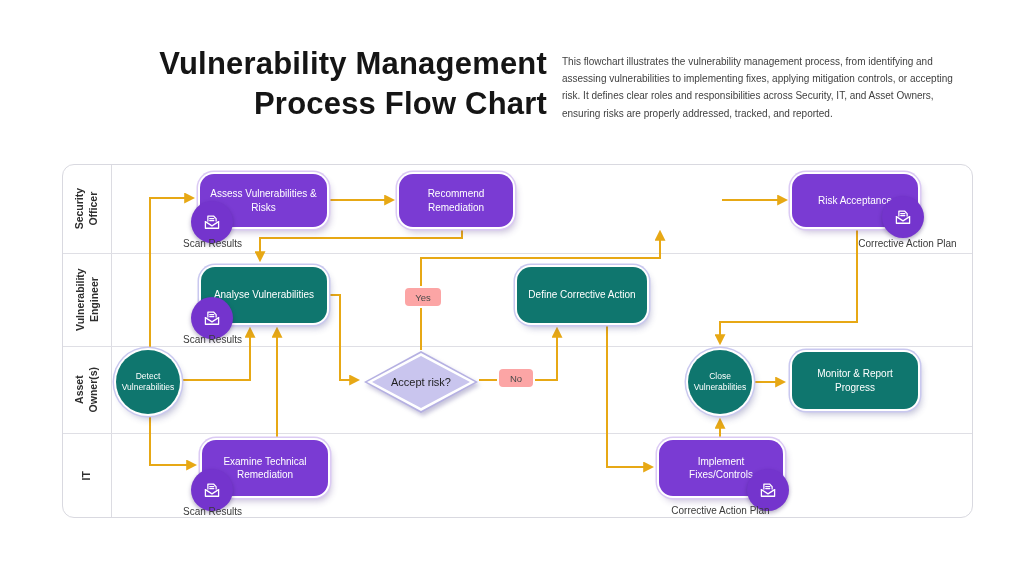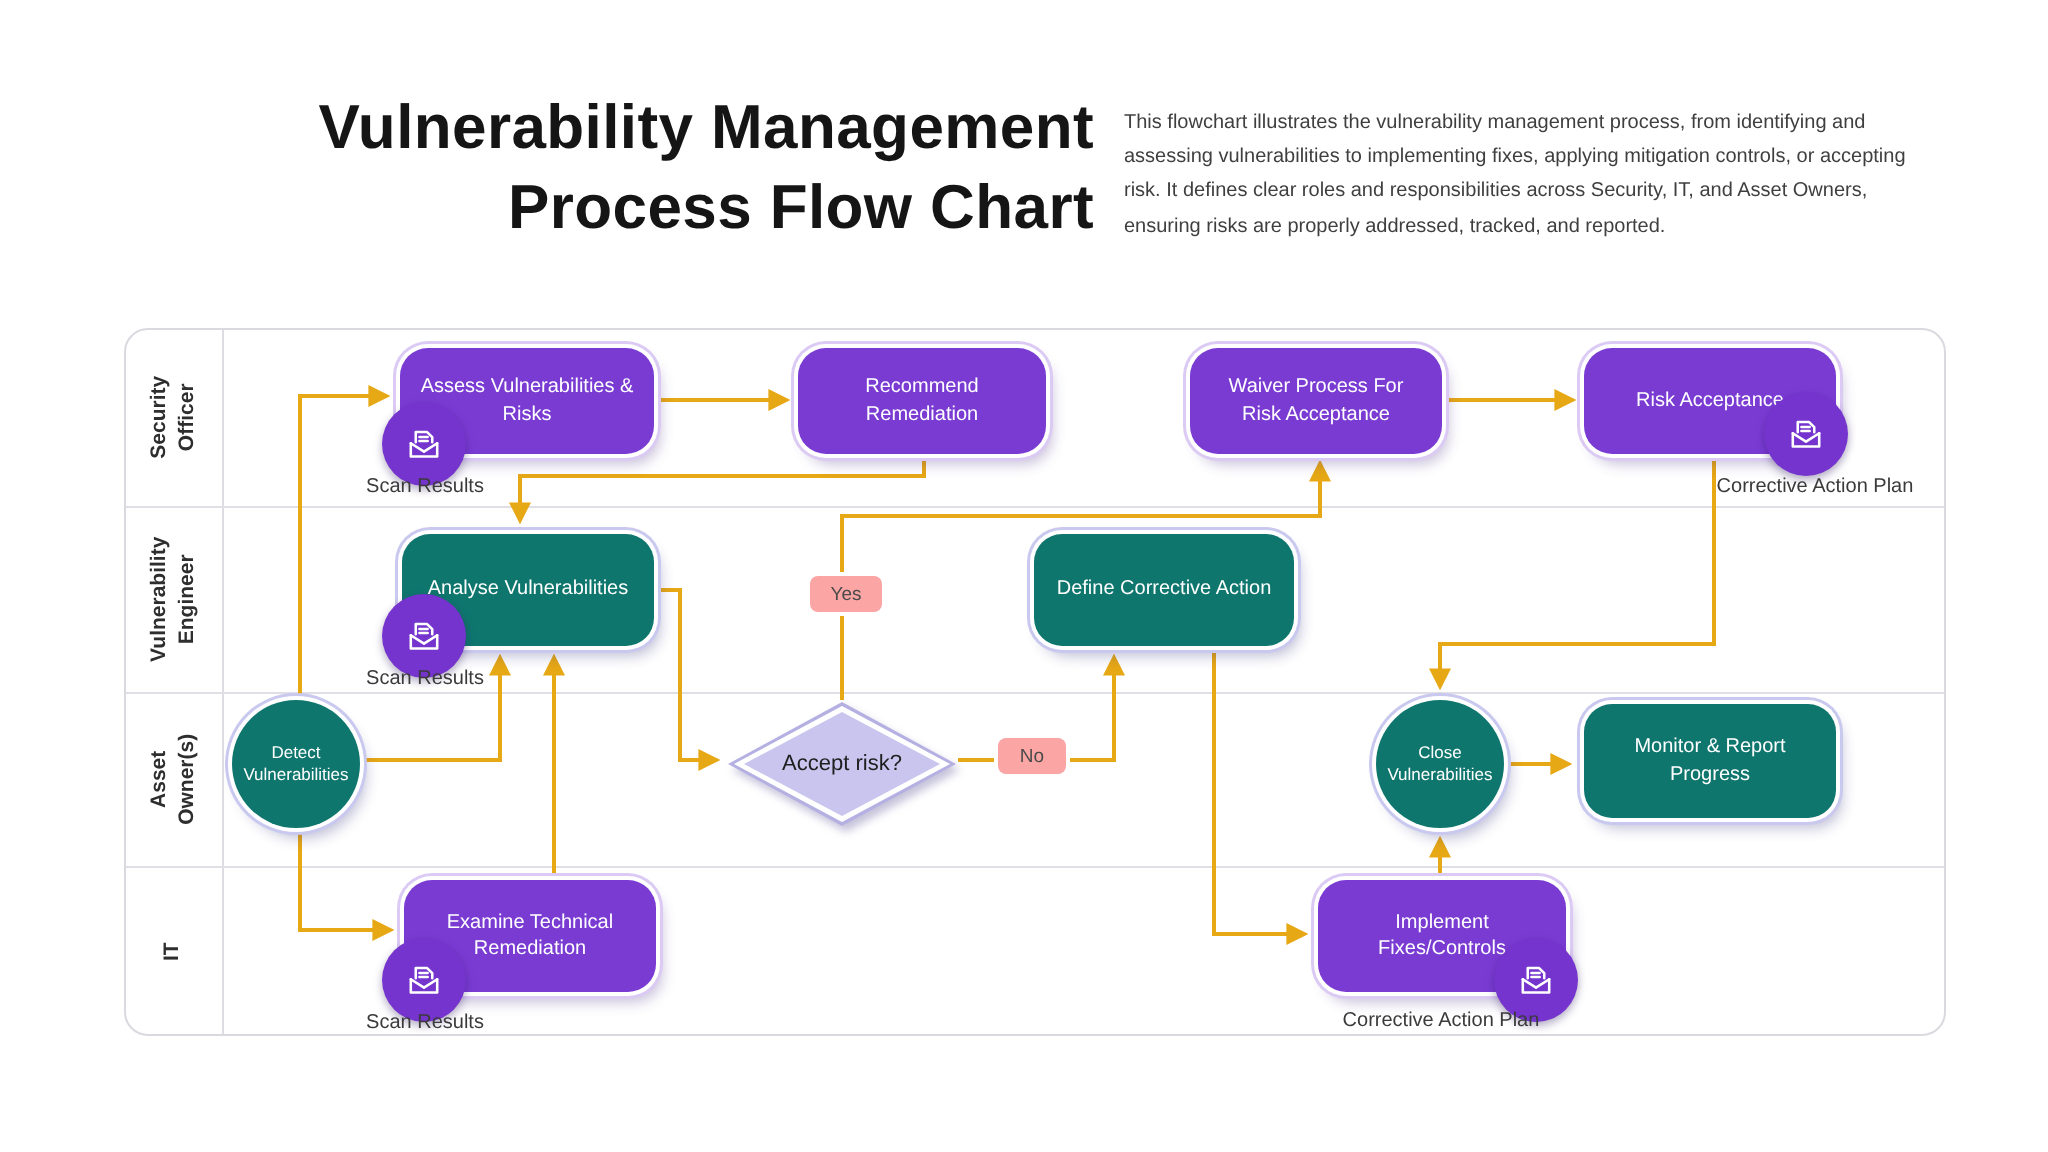--- a/index.html
+++ b/index.html
@@ -113,27 +113,24 @@
       </div>
     <div class="lane-label-box" style="top:268px;height:85px">
       <span style="width:60px">IT</span>
       </div>
   </div>
 
   <div class="node purple" style="left:200px;top:174px;width:127px;height:53px">
     <span>Assess Vulnerabilities &amp; Risks</span>
     </div>
 
-  <div class="node purple" style="left:399px;top:174px;width:124px;height:53px">
+  <div class="node purple" style="left:399px;top:174px;width:114px;height:53px">
     <span>Recommend Remediation</span>
     </div>
 
-  <div class="node purple" style="left:595px;top:174px;width:126px;height:53px">
-    <span>Waiver Process For Risk Acceptance</span>
-    </div>
 
   <div class="node purple" style="left:792px;top:174px;width:126px;height:53px">
     <span>Risk Acceptance</span>
     </div>
 
   <div class="node blue" style="left:201px;top:267px;width:126px;height:56px">
     <span>Analyse Vulnerabilities</span>
     </div>
 
   <div class="node blue" style="left:517px;top:267px;width:130px;height:56px">

